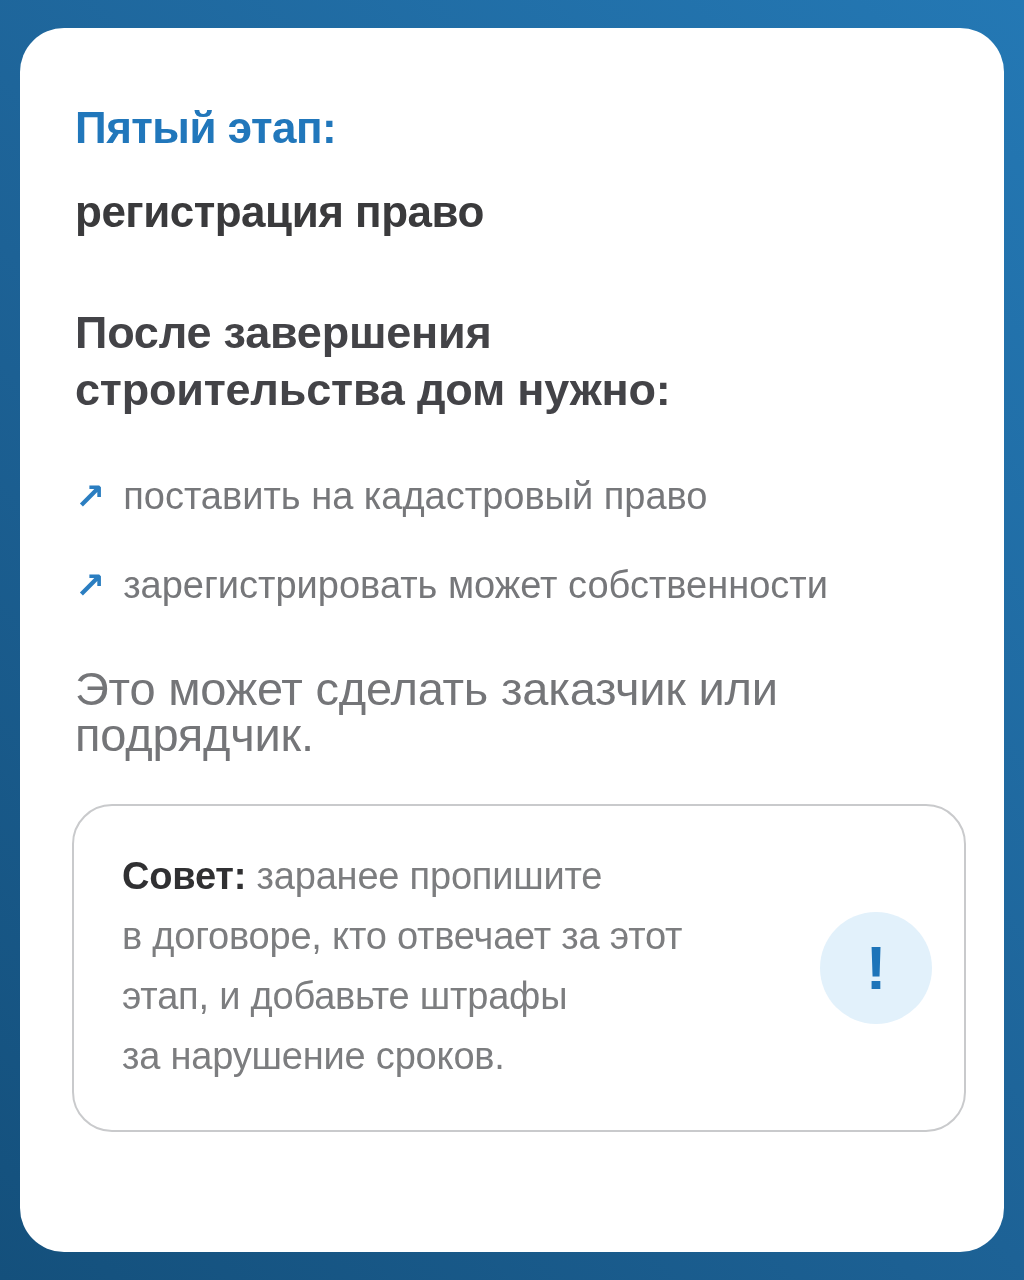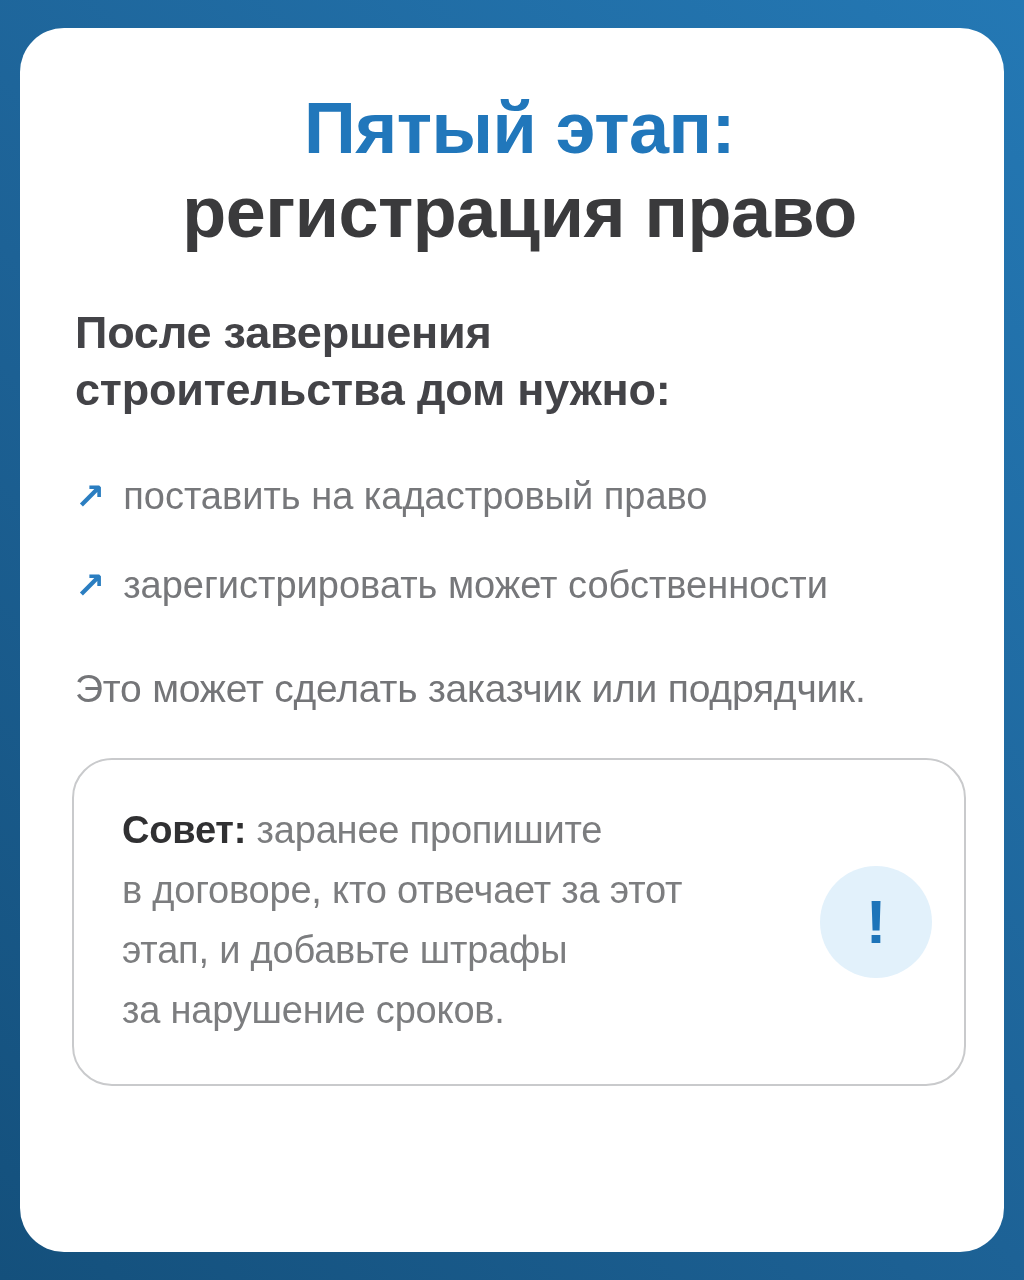--- a/index.html
+++ b/index.html
@@ -23,25 +23,24 @@
     left: 20px;
     top: 28px;
     width: 984px;
     height: 1224px;
     background: #ffffff;
     border-radius: 44px;
     padding: 58px 40px 0 55px;
   }
 
   .title {
-    font-size: 72px;
+    font-size: 44px;
     line-height: 84px;
     font-weight: 700;
     letter-spacing: -0.5px;
-    text-align: center;
   }
   .title .line1 { display: block; color: #2177bb; }
   .title .line2 { display: block; color: #3a3a3c; }
 
   .intro {
     margin-top: 50px;
     font-size: 45px;
     line-height: 57px;
     font-weight: 700;
     color: #434347;
@@ -64,21 +63,21 @@
   .bullet-arrow {
     color: #2b7ec1;
     font-weight: 700;
     font-size: 36px;
     margin-right: 18px;
     flex: 0 0 auto;
   }
 
   .note {
     margin-top: 58px;
-    font-size: 39px;
+    font-size: 47px;
     line-height: 46px;
     color: #747578;
     letter-spacing: -0.2px;
   }
 
   .tip-box {
     position: relative;
     margin-top: 46px;
     margin-left: -3px;
     width: 894px;

